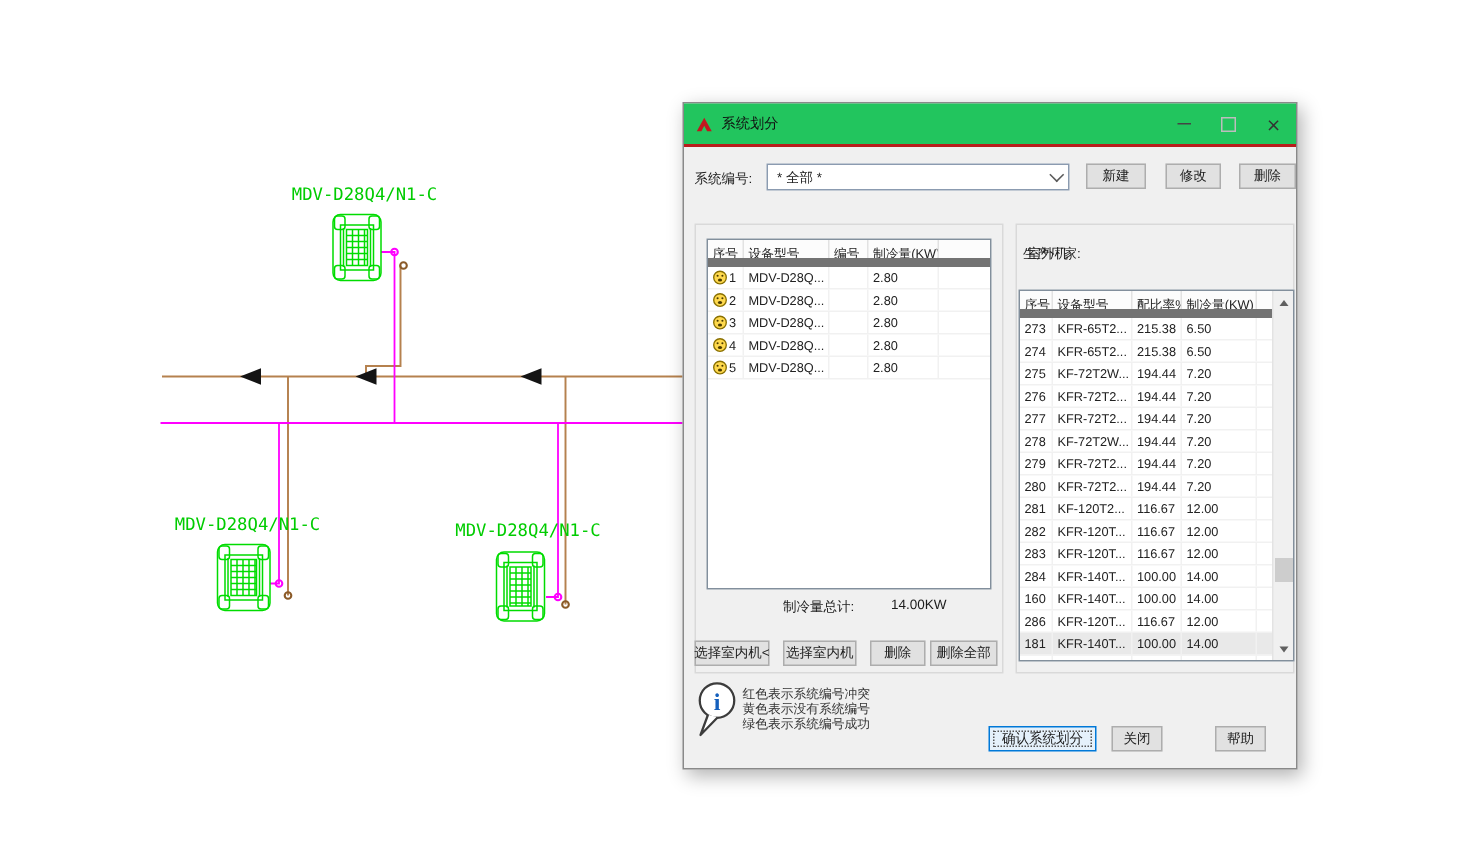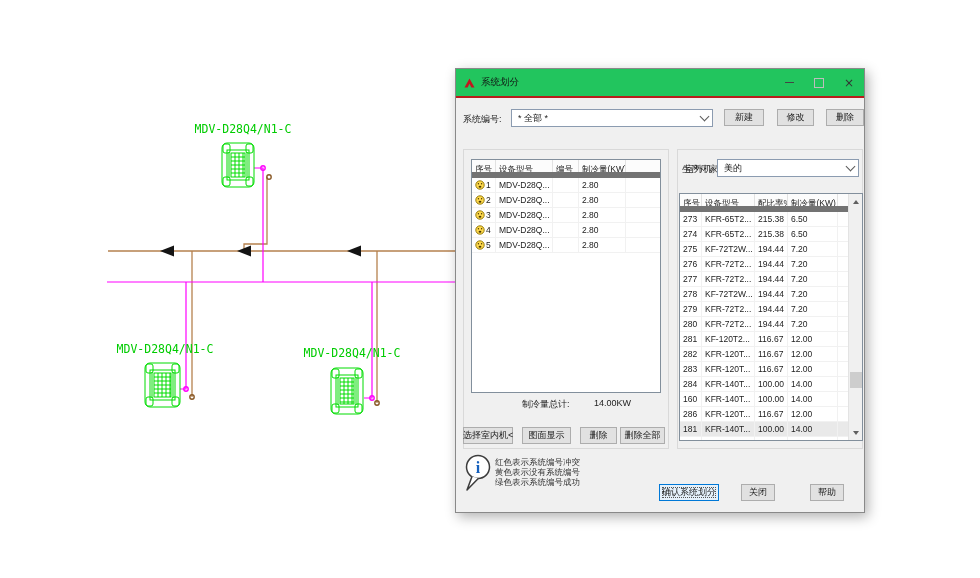--- a/index.html
+++ b/index.html
@@ -272,32 +272,28 @@
           <div class="td ci1">MDV-D28Q...</div>
           <div class="td ci2"></div>
           <div class="td ci3">2.80</div>
           <div class="td ci4"></div>
         </div>
       </div>
   </div>
   <span class="total-label">制冷量总计:</span>
   <span class="total-value">14.00KW</span>
   <div class="btn" style="left:7px;top:358px;width:50px;height:17px;">选择室内机&lt;</div>
-  <div class="btn" style="left:66px;top:358px;width:49px;height:17px;">图面显示</div>
+  <div class="btn" style="left:66px;top:358px;width:49px;height:17px;">选择室内机</div>
   <div class="btn" style="left:124px;top:358px;width:37px;height:17px;">删除</div>
   <div class="btn" style="left:164px;top:358px;width:45px;height:17px;">删除全部</div>
 
   <div class="group" style="left:221px;top:80px;width:186px;height:300px;">
     <span class="group-label">室外机</span>
   </div>
   <span class="label" style="left:226px;top:94px;">生产厂家:</span>
-  <div class="combo" style="left:261px;top:90px;width:142px;height:18px;">
-    <span>美的</span>
-    <span class="arrow"></span>
-  </div>
   <div class="table" style="left:223px;top:124px;width:184px;height:248px;">
     <div class="thead" style="width:170px;">
       <div class="th co0">序号</div>
       <div class="th co1">设备型号</div>
       <div class="th co2">配比率%</div>
       <div class="th co3">制冷量(KW)</div>
       <div class="th co4"></div>
     </div>
     <div id="outdoor-rows" style="width:170px;">
         <div class="trow">
@@ -430,16 +426,16 @@
       <path d="M8 23.5 L3 37 L14.5 25.2" fill="#ffffff" stroke="#3c3c3c" stroke-width="1.5" stroke-linejoin="round"></path>
       <text x="14" y="20" font-size="16" font-weight="bold" fill="#1560bd" text-anchor="middle" font-family="Liberation Serif, DejaVu Serif, serif">i</text>
     </svg>
   </span>
   <div class="legend">
     <div>红色表示系统编号冲突</div>
     <div>黄色表示没有系统编号</div>
     <div>绿色表示系统编号成功</div>
   </div>
 
-  <div class="btn focused" style="left:203px;top:415px;width:60px;height:17px;">确认系统划分</div>
+  <div class="btn focused" style="left:203px;top:415px;width:72px;height:17px;">确认系统划分</div>
   <div class="btn" style="left:285px;top:415px;width:34px;height:17px;">关闭</div>
   <div class="btn" style="left:354px;top:415px;width:34px;height:17px;">帮助</div>
 </div>
 
 </body></html>

